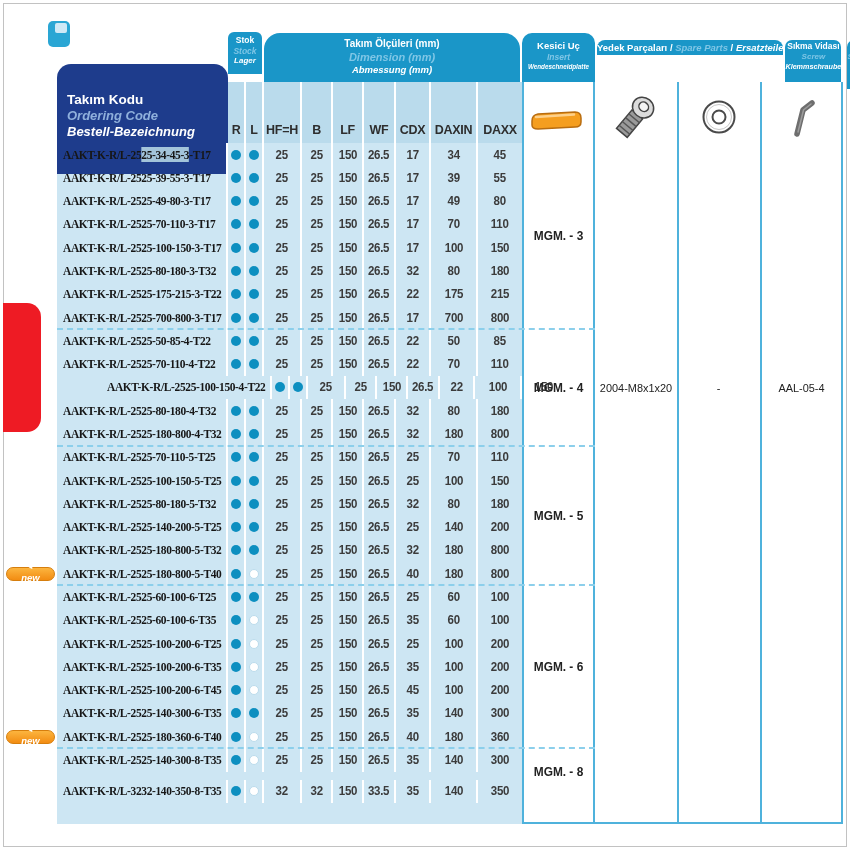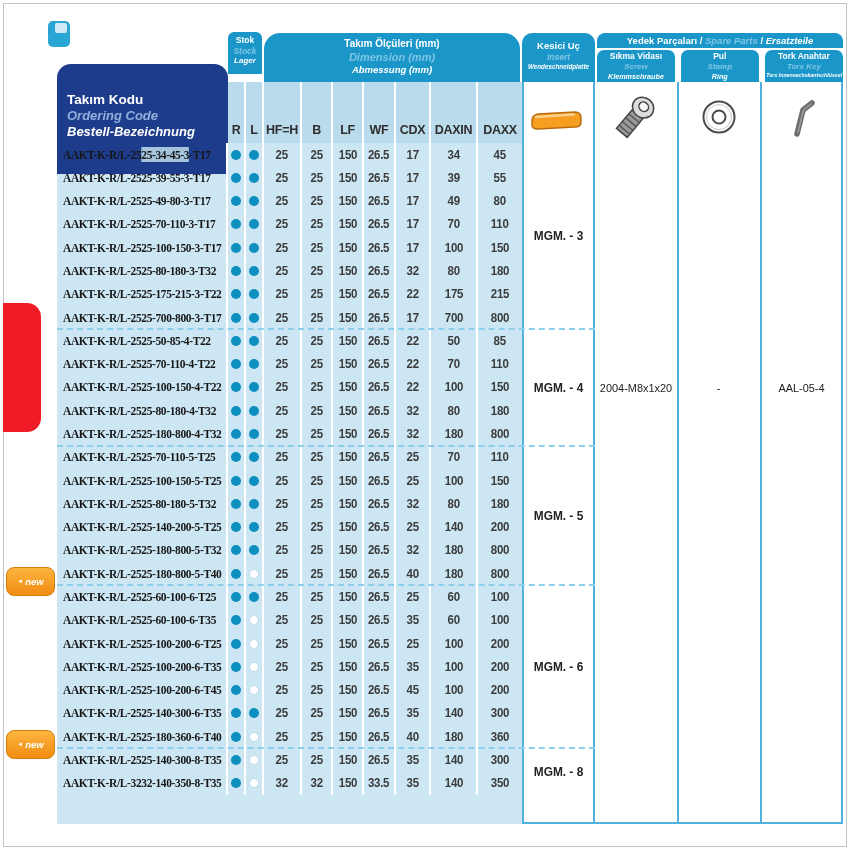--- a/index.html
+++ b/index.html
@@ -35,21 +35,21 @@
   .dim .l1{font-size:10px;line-height:1.25;}
   .dim .l2{font-size:11px;line-height:1.2;}
   .dim .l3{font-size:9.5px;line-height:1.25;}
 
   .kesici{position:absolute;left:522px;top:33px;width:73px;height:49px;border-radius:10px 10px 0 0;
           text-align:center;padding-top:7px;box-sizing:border-box;}
   .kesici .l1{font-size:9.5px;line-height:1.3;}
   .kesici .l2{font-size:8.5px;line-height:1.2;}
   .kesici .l3{font-size:6.3px;line-height:1.4;white-space:nowrap;}
 
-  .spare-head{position:absolute;left:597px;top:33px;width:246px;height:49px;display:flex;flex-direction:column;gap:2px;}
+  .spare-head{position:absolute;left:597px;top:40px;width:246px;height:49px;display:flex;flex-direction:row;gap:2px;}
   .spare-title{height:15px;border-radius:8px 8px 0 0;text-align:center;line-height:16px;font-size:9.5px;white-space:nowrap;}
   .spare-boxes{flex:1;display:flex;gap:6px;}
   .spare-box{flex:1;border-radius:7px 7px 0 0;text-align:center;padding-top:1px;box-sizing:border-box;}
   .spare-box div{line-height:1.25;}
   .spare-box .l1{font-size:8.5px;}
   .spare-box .l2{font-size:8px;}
   .spare-box .l3{font-size:7.2px;white-space:nowrap;}
   .spare-box .l3.tiny{font-size:5.4px;transform:scaleX(.97);transform-origin:center;}
 
   
@@ -83,23 +83,23 @@
 
   .gsep{position:absolute;left:57px;width:538px;height:0;border-top:2px dashed #8ccfeb;z-index:4;}
   .mgm{position:absolute;left:522px;width:73px;text-align:center;font-size:12.5px;font-weight:bold;color:#222;
        transform:translateY(-50%) scaleX(.95);z-index:5;white-space:nowrap;}
   .spare-val{position:absolute;top:381px;height:14px;line-height:14px;text-align:center;font-size:11.5px;color:#222;
              transform:scaleX(.95);z-index:5;white-space:nowrap;}
   #screw-val{left:595px;width:82px;}
   #washer-val{left:677px;width:83px;}
   #torx-val{left:760px;width:83px;}
 
-  .newbadge{position:absolute;left:6px;width:49px;height:29px;display:flex;align-items:center;justify-content:center;gap:2px;
+  .newbadge{position:absolute;left:6px;width:49px;height:14px;display:flex;align-items:center;justify-content:center;gap:2px;
             background:linear-gradient(#fcb53f,#f28c12);border:1px solid #d67e0d;border-radius:8px;color:#fff;
-            font-size:9.5px;font-weight:bold;font-style:italic;box-sizing:border-box;z-index:6;}
+            font-size:9.5px;font-weight:bold;font-style:italic;box-sizing:border-box;z-index:6;flex-direction:column;}
   .newbadge .arr{font-size:6px;font-style:normal;}
 
   .red-tab{position:absolute;left:3px;top:303px;width:38px;height:129px;background:#ee1b24;border-radius:0 14px 14px 0;z-index:7;}
 
   .icon-abs{position:absolute;z-index:5;}
 </style>
 </head>
 <body>
 
 <div id="page">
@@ -517,21 +517,21 @@
         <div class="tcell c-num">
           <span class="num">22</span>
         </div>
         <div class="tcell c-num">
           <span class="num">70</span>
         </div>
         <div class="tcell c-num">
           <span class="num">110</span>
         </div>
       </div>
-      <div class="trow" style="flex: 0 0 23.2857px;">
+      <div class="trow" style="flex: 0 0 23.2857px; margin-left: 44px;">
         <div class="tcell c-code">
           <span class="code-text">AAKT-K-R/L-2525-100-150-4-T22</span>
         </div>
         <div class="tcell c-dot">
           <span class="dot"></span>
         </div>
         <div class="tcell c-dot">
           <span class="dot"></span>
         </div>
         <div class="tcell c-num">
@@ -1061,21 +1061,21 @@
         <div class="tcell c-num">
           <span class="num">35</span>
         </div>
         <div class="tcell c-num">
           <span class="num">140</span>
         </div>
         <div class="tcell c-num">
           <span class="num">300</span>
         </div>
       </div>
-      <div class="trow" style="flex: 0 0 23.2857px;">
+      <div class="trow" style="flex: 0 0 23.2857px; margin-top: 8px;">
         <div class="tcell c-code">
           <span class="code-text">AAKT-K-R/L-3232-140-350-8-T35</span>
         </div>
         <div class="tcell c-dot">
           <span class="dot"></span>
         </div>
         <div class="tcell c-dot">
           <span class="dot open"></span>
         </div>
         <div class="tcell c-num">

